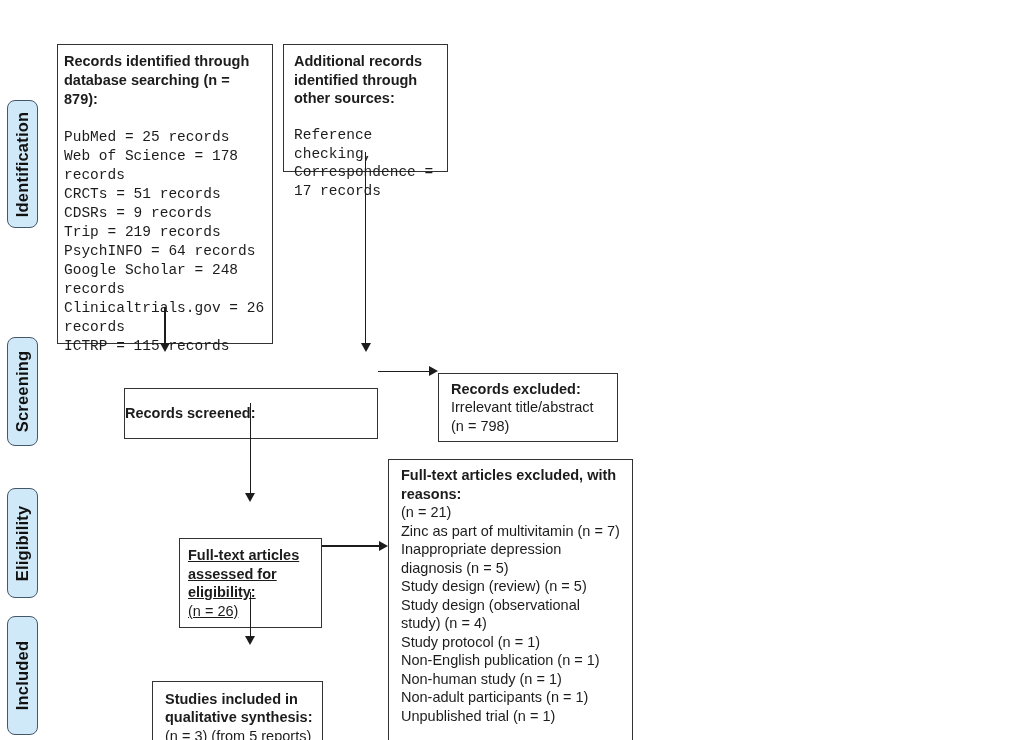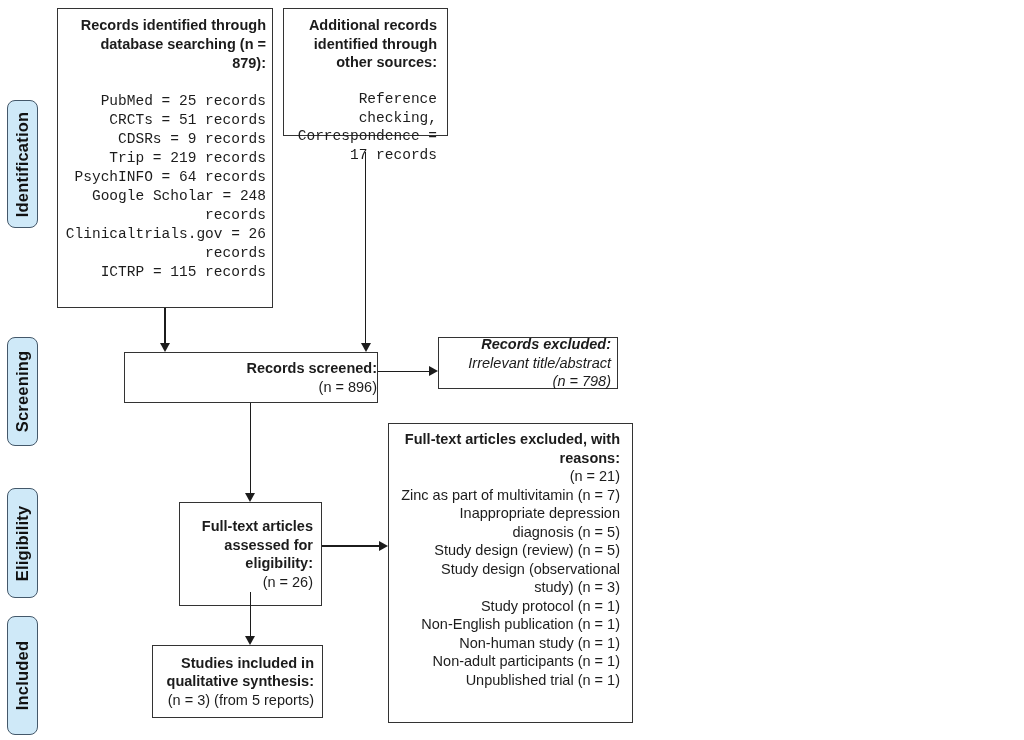--- a/index.html
+++ b/index.html
@@ -14,32 +14,32 @@
   html,body{margin:0;padding:0;}
   body{background:var(--page-bg);font-family:"Liberation Sans","DejaVu Sans",sans-serif;}
   #canvas{
     position:relative;width:1024px;height:740px;background:var(--page-bg);
     color:var(--text-color);overflow:hidden;
   }
   
   .box{
     position:absolute;background:var(--box-bg);
     border:1.4px solid var(--box-border);
-    box-sizing:border-box;text-align:right;
-    font-size:14.5px;line-height:18.5px;
+    box-sizing:border-box;text-align:left;
+    font-size:14.5px;line-height:18.5px;margin-top:36px;
   }
   .box .title{font-weight:bold;}
   .box.top-align{padding-top:7px;}
   .box.center-align{display:flex;flex-direction:column;justify-content:center;}
   .body.gap{margin-top:18.5px;font-family:Liberation Mono, monospace;}
   #box-identified{left:57px;top:8px;width:216px;height:300px;line-height:19px;padding-left:6px;padding-right:6px;}
   #box-additional{left:283px;top:8px;width:165px;height:128px;padding-left:10px;padding-right:10px;}
   #box-screened{left:124px;top:352px;width:254px;height:51px;}
-  #box-records-excluded{left:438px;top:337px;width:180px;height:52px;padding-left:6px;padding-right:6px;font-style:italic;}
-  #box-assessed{left:179px;top:502px;width:143px;height:104px;padding-left:8px;padding-right:8px;}
+  #box-records-excluded{left:438px;top:337px;width:180px;height:69px;padding-left:12px;padding-right:6px;}
+  #box-assessed{left:179px;top:502px;width:143px;height:90px;padding-left:8px;padding-right:8px;text-decoration:underline;}
   #box-fulltext-excluded{left:388px;top:423px;width:245px;height:300px;padding-left:12px;padding-right:12px;padding-top:6px;}
   #box-included{left:152px;top:645px;width:171px;height:73px;padding-left:12px;padding-right:8px;}
   
   .stage-label{
     position:absolute;left:7px;width:31px;
     background:var(--label-bg);
     border:1.5px solid var(--label-border);
     border-radius:8px;box-sizing:border-box;
     display:flex;align-items:center;justify-content:center;
   }
@@ -76,42 +76,40 @@
     <span>Eligibility</span>
   </div>
   <div class="stage-label" id="label-included">
     <span>Included</span>
   </div>
 
   <div class="box top-align" id="box-identified">
     <div class="title">Records identified through database searching (n = 879):</div>
     <div class="body gap">
         <div>PubMed = 25 records</div>
+        <div>Web of Science = 178 records</div>
         <div>CRCTs = 51 records</div>
         <div>CDSRs = 9 records</div>
         <div>Trip = 219 records</div>
         <div>PsychINFO = 64 records</div>
         <div>Google Scholar = 248 records</div>
         <div>Clinicaltrials.gov = 26 records</div>
         <div>ICTRP = 115 records</div>
       </div>
   </div>
 
   <div class="box top-align" id="box-additional">
     <div class="title">Additional records identified through other sources:</div>
     <div class="body gap">
         <div>Reference checking, Correspondence = 17 records</div>
       </div>
   </div>
 
   <div class="box center-align" id="box-screened">
     <div class="title">Records screened:</div>
-    <div class="body">
-        <div>(n = 896)</div>
-      </div>
   </div>
 
   <div class="box center-align" id="box-records-excluded">
     <div class="title">Records excluded:</div>
     <div class="body">
         <div>Irrelevant title/abstract</div>
         <div>(n = 798)</div>
       </div>
   </div>
 
@@ -122,21 +120,21 @@
       </div>
   </div>
 
   <div class="box top-align" id="box-fulltext-excluded">
     <div class="title">Full-text articles excluded, with reasons:</div>
     <div class="body">
         <div>(n = 21)</div>
         <div>Zinc as part of multivitamin (n = 7)</div>
         <div>Inappropriate depression diagnosis (n = 5)</div>
         <div>Study design (review) (n = 5)</div>
-        <div>Study design (observational study) (n = 3)</div>
+        <div>Study design (observational study) (n = 4)</div>
         <div>Study protocol (n = 1)</div>
         <div>Non-English publication (n = 1)</div>
         <div>Non-human study (n = 1)</div>
         <div>Non-adult participants (n = 1)</div>
         <div>Unpublished trial (n = 1)</div>
       </div>
   </div>
 
   <div class="box center-align" id="box-included">
     <div class="title">Studies included in qualitative synthesis:</div>

